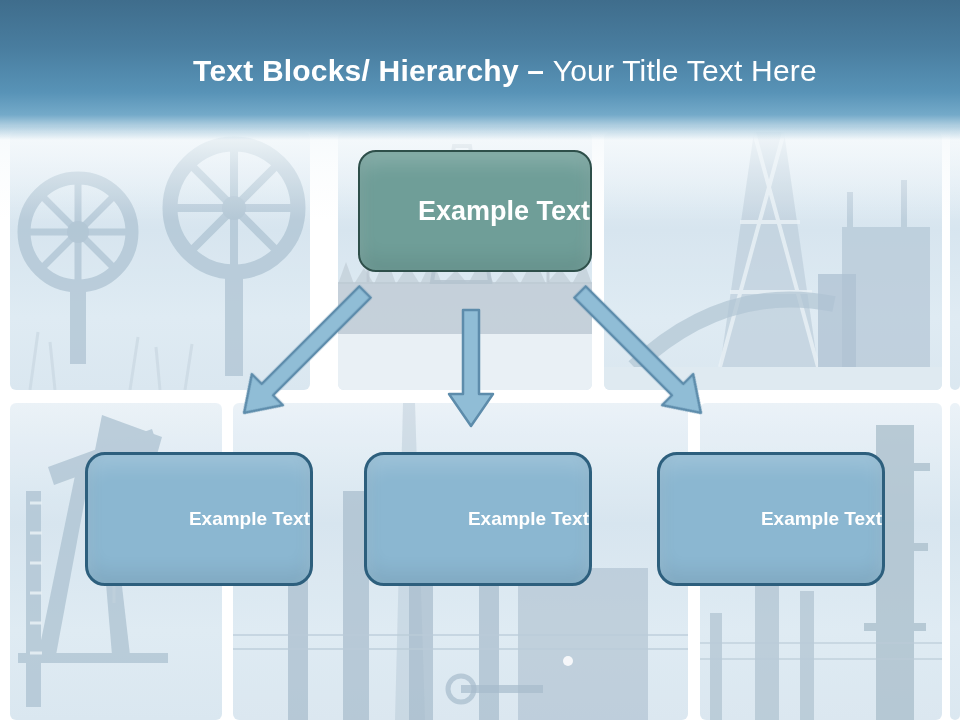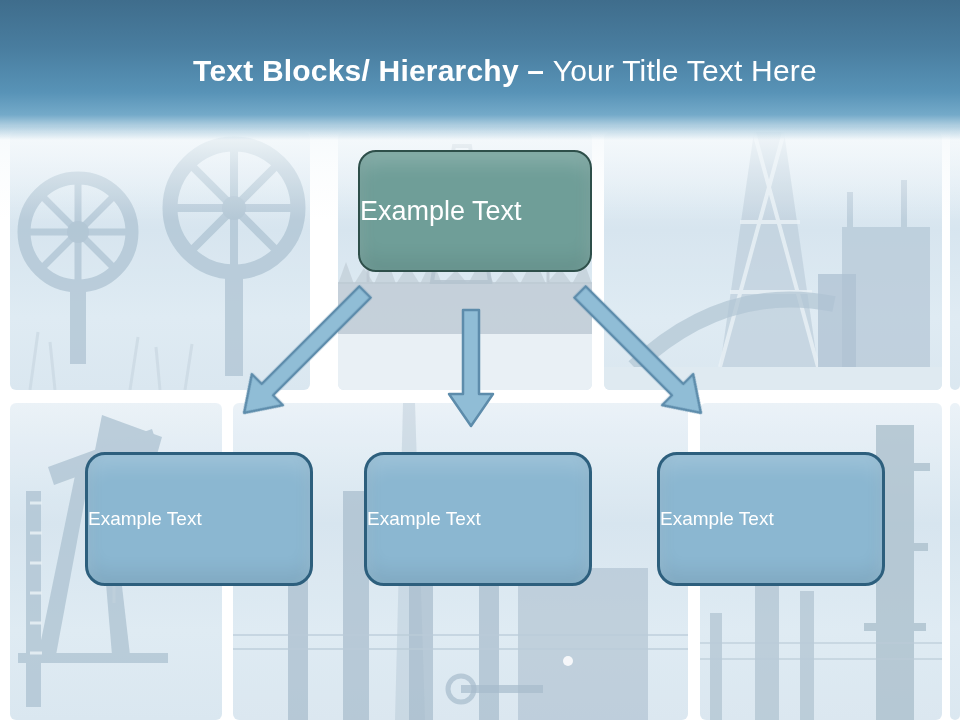--- a/index.html
+++ b/index.html
@@ -56,23 +56,24 @@
     fill:var(--arrow-fill,#90bdd6);
     stroke:var(--arrow-border,#5d8cab);
     stroke-width:2.5;stroke-linejoin:round;
   }
   .arrow-left {left:343px;top:292px;transform:rotate(45deg);transform-origin:22px 0px;}
   .arrow-right{left:558px;top:292px;transform:rotate(-45deg);transform-origin:22px 0px;}
   .arrow-mid  {left:449px;top:310px;}
 
   
   .box{
-    position:absolute;z-index:5;display:flex;align-items:center;justify-content:flex-start;
+    position:absolute;z-index:5;display:flex;align-items:center;justify-content:flex-end;
     color:var(--box-text,#ffffff);text-align:center;
     box-shadow:inset 0 12px 18px rgba(255,255,255,0.16), inset 0 -12px 18px rgba(0,0,0,0.07);
+    font-weight:bold;
   }
   .box-root{
     left:358px;top:150px;width:230px;height:118px;border-radius:18px;
     background:var(--root-box-fill,#6f9e98);
     border:2.5px solid var(--root-box-border,#2e4f4a);
     font-size:27px;
   }
   .box-child{
     top:452px;width:222px;height:128px;border-radius:20px;
     background:var(--child-box-fill,#8bb7d1);

